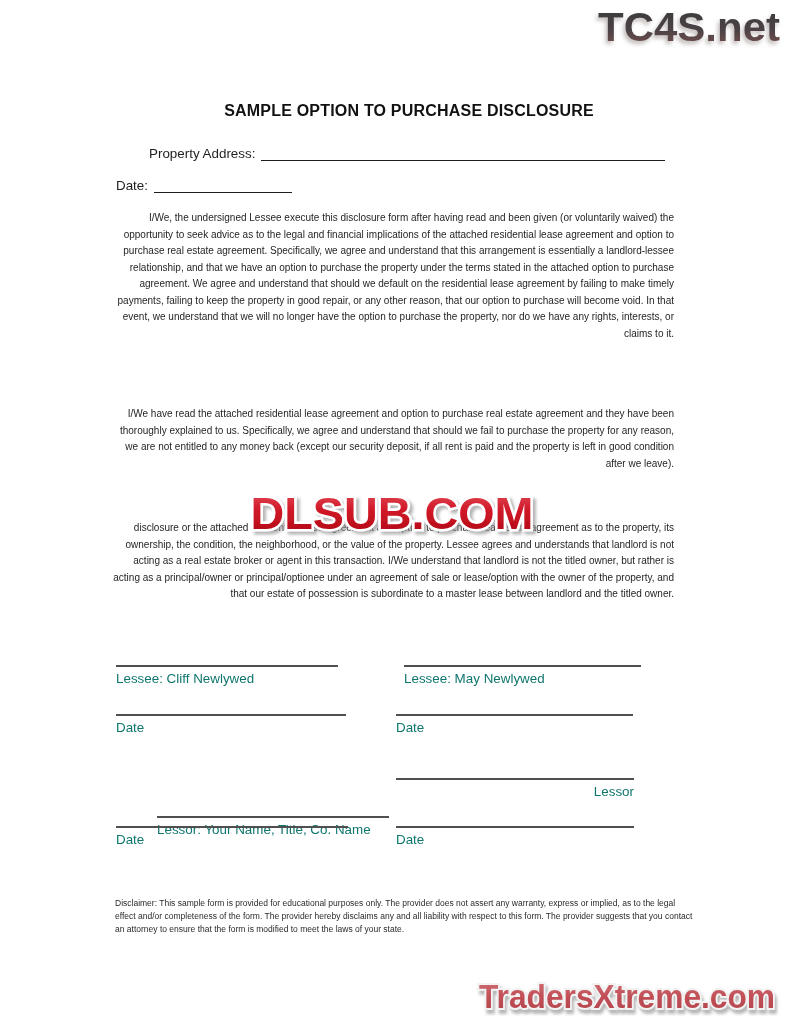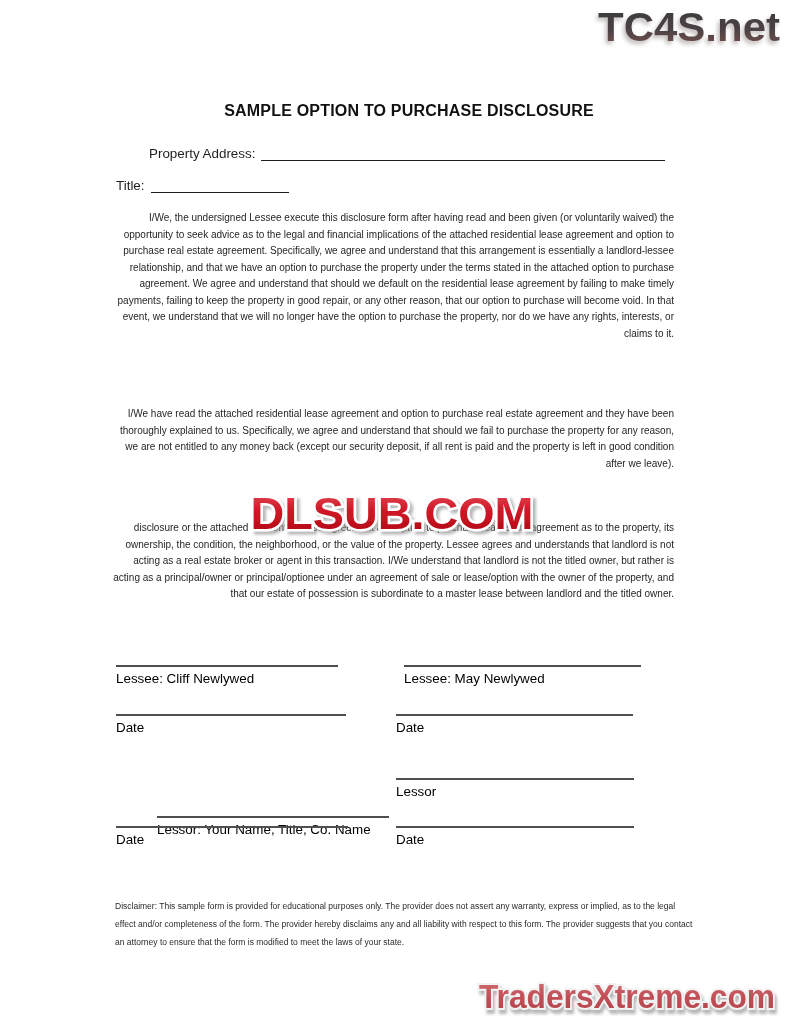--- a/index.html
+++ b/index.html
@@ -14,24 +14,24 @@
   }
   .field-row{left:116px;font-size:13.4px;white-space:nowrap;}
   .blank{display:inline-block;border-bottom:1.4px solid #1d1d1d;height:12px;vertical-align:-3px;margin-left:6px;}
   .blank.prop{width:404px;}
   .blank.date{width:138px;}
   .para{left:108px;width:566px;font-size:10px;line-height:16.5px;text-align:right;}
   .p3l1{height:17px;}
   .p3l1-after{position:absolute;left:412px;top:0;white-space:nowrap;}
   .sigcol{position:absolute;}
   .sigline{border-top:2px solid #4f4f4f;height:0;}
-  .siglabel{font-size:13.4px;padding-top:4px;color:#000000;}
+  .siglabel{font-size:13.4px;padding-top:4px;color:#0f766e;}
   .disclaimer{
     top:897px;left:115px;width:580px;
-    font-size:8.5px;line-height:18px;color:#2a2a2a;
+    font-size:8.5px;line-height:13px;color:#2a2a2a;
   }
   svg text{font-family:"Liberation Sans",sans-serif;}
   .wm-top{top:0;left:586px;}
   .wm-center{top:487px;left:240px;}
   .wm-bottom{top:968px;left:468px;}
 </style>
 </head>
 <body>
 
 <div class="page">
@@ -50,21 +50,21 @@
     <text x="103" y="41" text-anchor="middle" font-size="41" font-weight="bold" fill="url(#g-tc4s)" filter="url(#f-tc4s)" textLength="182" lengthAdjust="spacingAndGlyphs">TC4S.net</text>
   </svg>
 
   <div class="abs doc-title">SAMPLE OPTION TO PURCHASE DISCLOSURE</div>
 
   <div class="abs field-row" style="top:146px;margin-left:33px;">
     <span>Property Address:</span><span class="blank prop"></span>
   </div>
 
   <div class="abs field-row" style="top:178px;">
-    <span>Title:</span><span class="blank date"></span>
+    <span>Date:</span><span class="blank date"></span>
   </div>
 
   <div class="abs para" style="top:210px;">I/We, the undersigned Lessee execute this disclosure form after having read and been given (or voluntarily waived) the opportunity to seek advice as to the legal and financial implications of the attached residential lease agreement and option to purchase real estate agreement. Specifically, we agree and understand that this arrangement is essentially a landlord-lessee relationship, and that we have an option to purchase the property under the terms stated in the attached option to purchase agreement. We agree and understand that should we default on the residential lease agreement by failing to make timely payments, failing to keep the property in good repair, or any other reason, that our option to purchase will become void. In that event, we understand that we will no longer have the option to purchase the property, nor do we have any rights, interests, or claims to it.</div>
 
   <div class="abs para" style="top:406px;">I/We have read the attached residential lease agreement and option to purchase real estate agreement and they have been thoroughly explained to us. Specifically, we agree and understand that should we fail to purchase the property for any reason, we are not entitled to any money back (except our security deposit, if all rent is paid and the property is left in good condition after we leave).</div>
 
 
   <div class="abs para" style="top:520px;">disclosure or the attached residential lease agreement and option to purchase real estate agreement as to the property, its ownership, the condition, the neighborhood, or the value of the property. Lessee agrees and understands that landlord is not acting as a real estate broker or agent in this transaction. I/We understand that landlord is not the titled owner, but rather is acting as a principal/owner or principal/optionee under an agreement of sale or lease/option with the owner of the property, and that our estate of possession is subordinate to a master lease between landlord and the titled owner.</div>
 
   <svg class="abs wm-center" width="312" height="56" viewBox="0 0 312 56">
@@ -98,21 +98,21 @@
   </div>
   <div class="sigcol" style="left:396px;top:714px;width:237px;">
     <div class="sigline"></div>
     <div class="siglabel">Date</div>
   </div>
 
   <div class="sigcol" style="left:116px;top:816px;width:232px;margin-left:41px;">
     <div class="sigline"></div>
     <div class="siglabel">Lessor: Your Name, Title, Co. Name</div>
   </div>
-  <div class="sigcol" style="left:396px;top:778px;width:238px;">
+  <div class="sigcol" style="left:396px;top:778px;width:238px;text-align:right;">
     <div class="sigline"></div>
     <div class="siglabel">Lessor</div>
   </div>
 
   <div class="sigcol" style="left:116px;top:826px;width:232px;">
     <div class="sigline"></div>
     <div class="siglabel">Date</div>
   </div>
   <div class="sigcol" style="left:396px;top:826px;width:238px;">
     <div class="sigline"></div>

